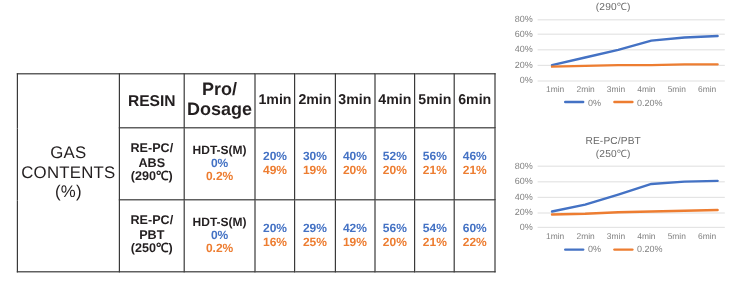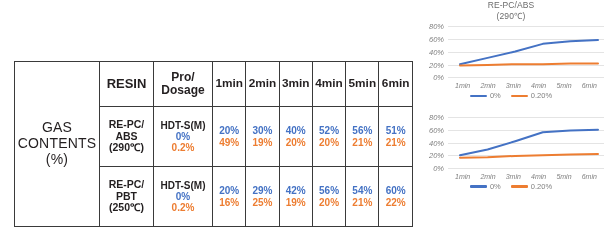--- a/index.html
+++ b/index.html
@@ -37,21 +37,21 @@
   table.gas td {
     border: 1px solid #3a3a3a;
     text-align: center;
     vertical-align: middle;
     padding: 0;
     background: #ffffff;
     line-height: 1.12;
   }
   .c-gas      { width: 84px;  font-size: 14px; font-weight: 400; letter-spacing: .2px; }
   .c-resin    { width: 53px;  font-size: 13px; font-weight: 700; }
-  .c-dose     { width: 58px;  font-size: 12px; font-weight: 700; }
+  .c-dose     { width: 58px;  font-size: 15px; font-weight: 700; }
   .c-min      { width: 32.3px;font-size: 11.8px; font-weight: 700; }
 
   .hdr-row td { height: 44px; }
   .data-row td { height: 59px; }
 
   .resin-cell { font-size: 10.5px; font-weight: 700; margin-top: 24px; }
   .dose-cell  { font-size: 10px;  font-weight: 700; }
   .val-blue   { color: #4472c4; font-size: 10px; font-weight: 700; }
   .val-orange { color: #ed7d31; font-size: 10px; font-weight: 700; }
   .val-cell   { font-size: 10px; font-weight: 700; }
@@ -70,21 +70,20 @@
     font-size: 8.5px;
     color: #6b6b6b;
     line-height: 1.25;
     letter-spacing: .1px;
   }
   .chart-body {
     position: relative;
     width: 198px;
     height: 66px;
     margin-top: 2px;
-    font-style: italic;
   }
   .ylab {
     position: absolute;
     left: 0;
     width: 32px;
     text-align: right;
     font-size: 7.5px;
     color: #808080;
     transform: translateY(-50%);
   }
@@ -171,21 +170,21 @@
           </td>
           <td class="c-min val-cell">
             <div class="val-blue">52%</div>
             <div class="val-orange">20%</div>
           </td>
           <td class="c-min val-cell">
             <div class="val-blue">56%</div>
             <div class="val-orange">21%</div>
           </td>
           <td class="c-min val-cell">
-            <div class="val-blue">51%</div>
+            <div class="val-blue">46%</div>
             <div class="val-orange">21%</div>
           </td>
         </tr>
 
         <tr class="data-row">
           <td class="c-resin resin-cell">
             <div>RE-PC/</div>
             <div>PBT</div>
             <div>(250℃)</div>
           </td>
@@ -218,21 +217,20 @@
             <div class="val-blue">60%</div>
             <div class="val-orange">22%</div>
           </td>
         </tr>
       </tbody>
     </table>
   </div>
 
   <div class="chart-block" id="chart-abs">
     <div class="chart-title">
-      <div>RE-PC/ABS</div>
       <div>(290℃)</div>
     </div>
     <div class="chart-body">
       <div class="gridline" style="top:3px"></div>
       <div class="gridline" style="top:15.75px"></div>
       <div class="gridline" style="top:28.5px"></div>
       <div class="gridline" style="top:41.25px"></div>
       <div class="gridline" style="top:54px"></div>
 
       <div class="ylab" style="top:3px">80%</div>
@@ -261,20 +259,24 @@
         <span>0%</span>
       </span>
       <span class="legend-item">
         <span class="legend-swatch" style="background:#ed7d31"></span>
         <span>0.20%</span>
       </span>
     </div>
   </div>
 
   <div class="chart-block" id="chart-pbt">
+    <div class="chart-title">
+      <div>RE-PC/PBT</div>
+      <div>(250℃)</div>
+    </div>
     <div class="chart-body">
       <div class="gridline" style="top:3px"></div>
       <div class="gridline" style="top:15.75px"></div>
       <div class="gridline" style="top:28.5px"></div>
       <div class="gridline" style="top:41.25px"></div>
       <div class="gridline" style="top:54px"></div>
 
       <div class="ylab" style="top:3px">80%</div>
       <div class="ylab" style="top:15.75px">60%</div>
       <div class="ylab" style="top:28.5px">40%</div>

